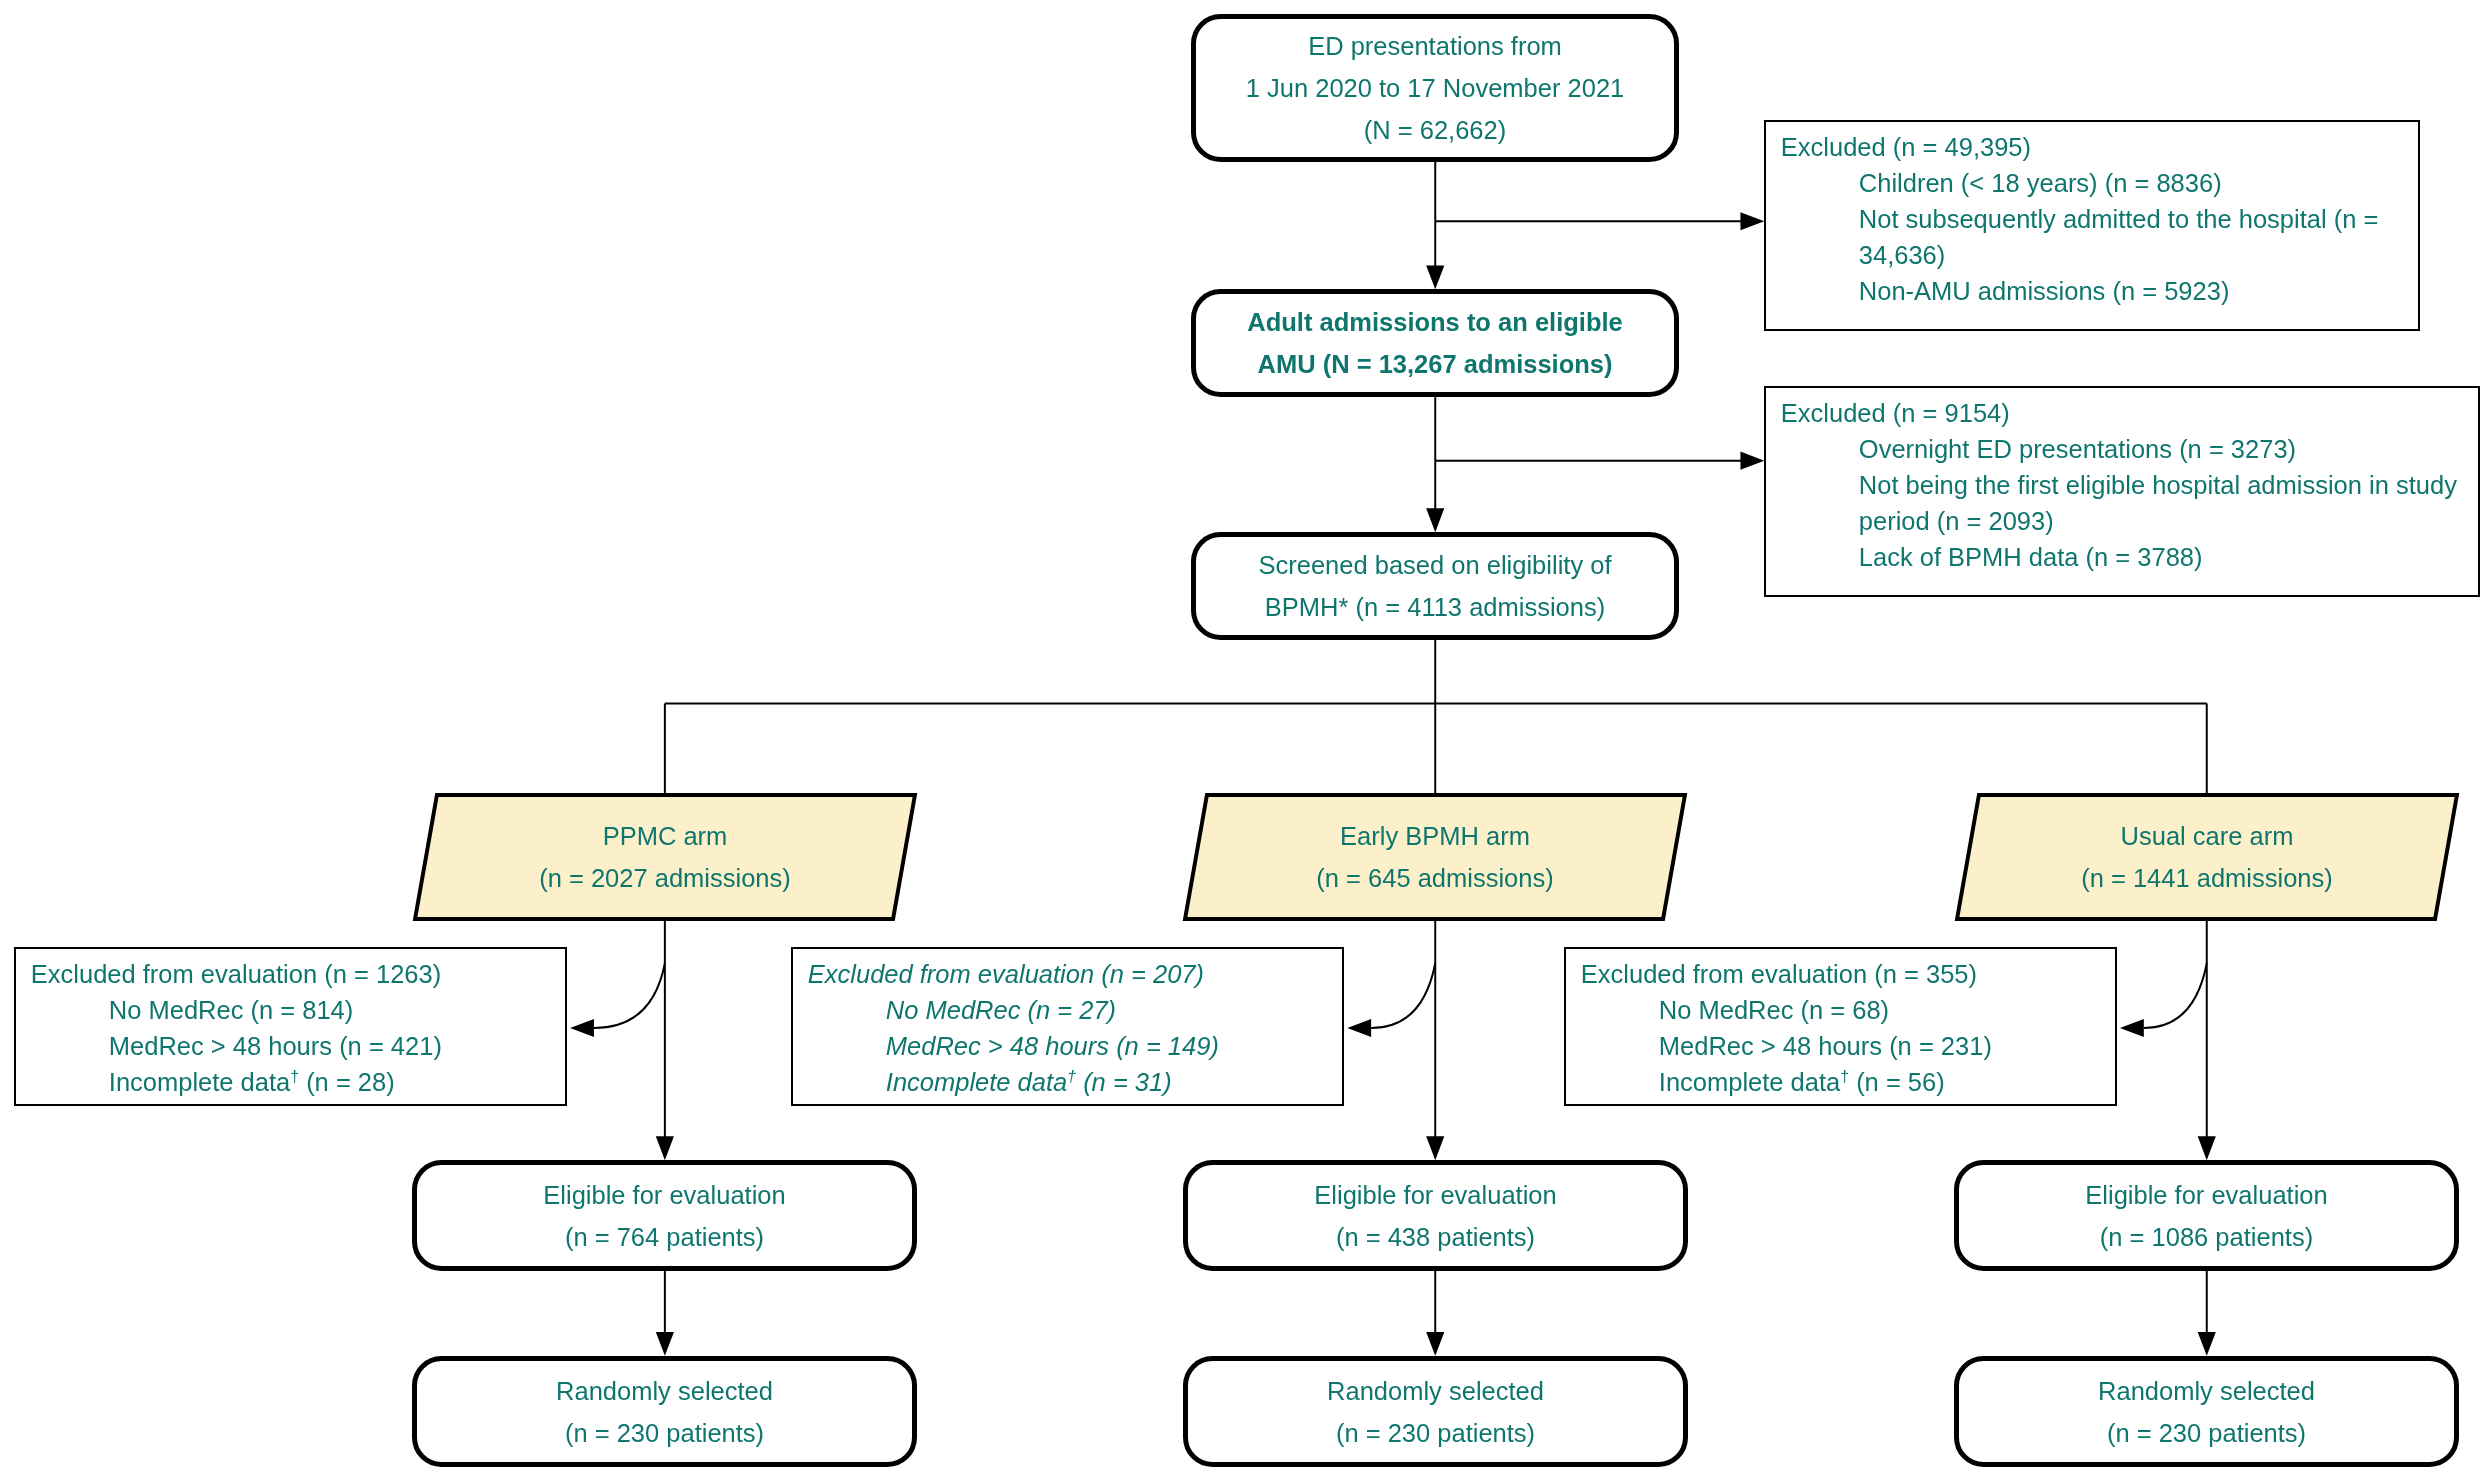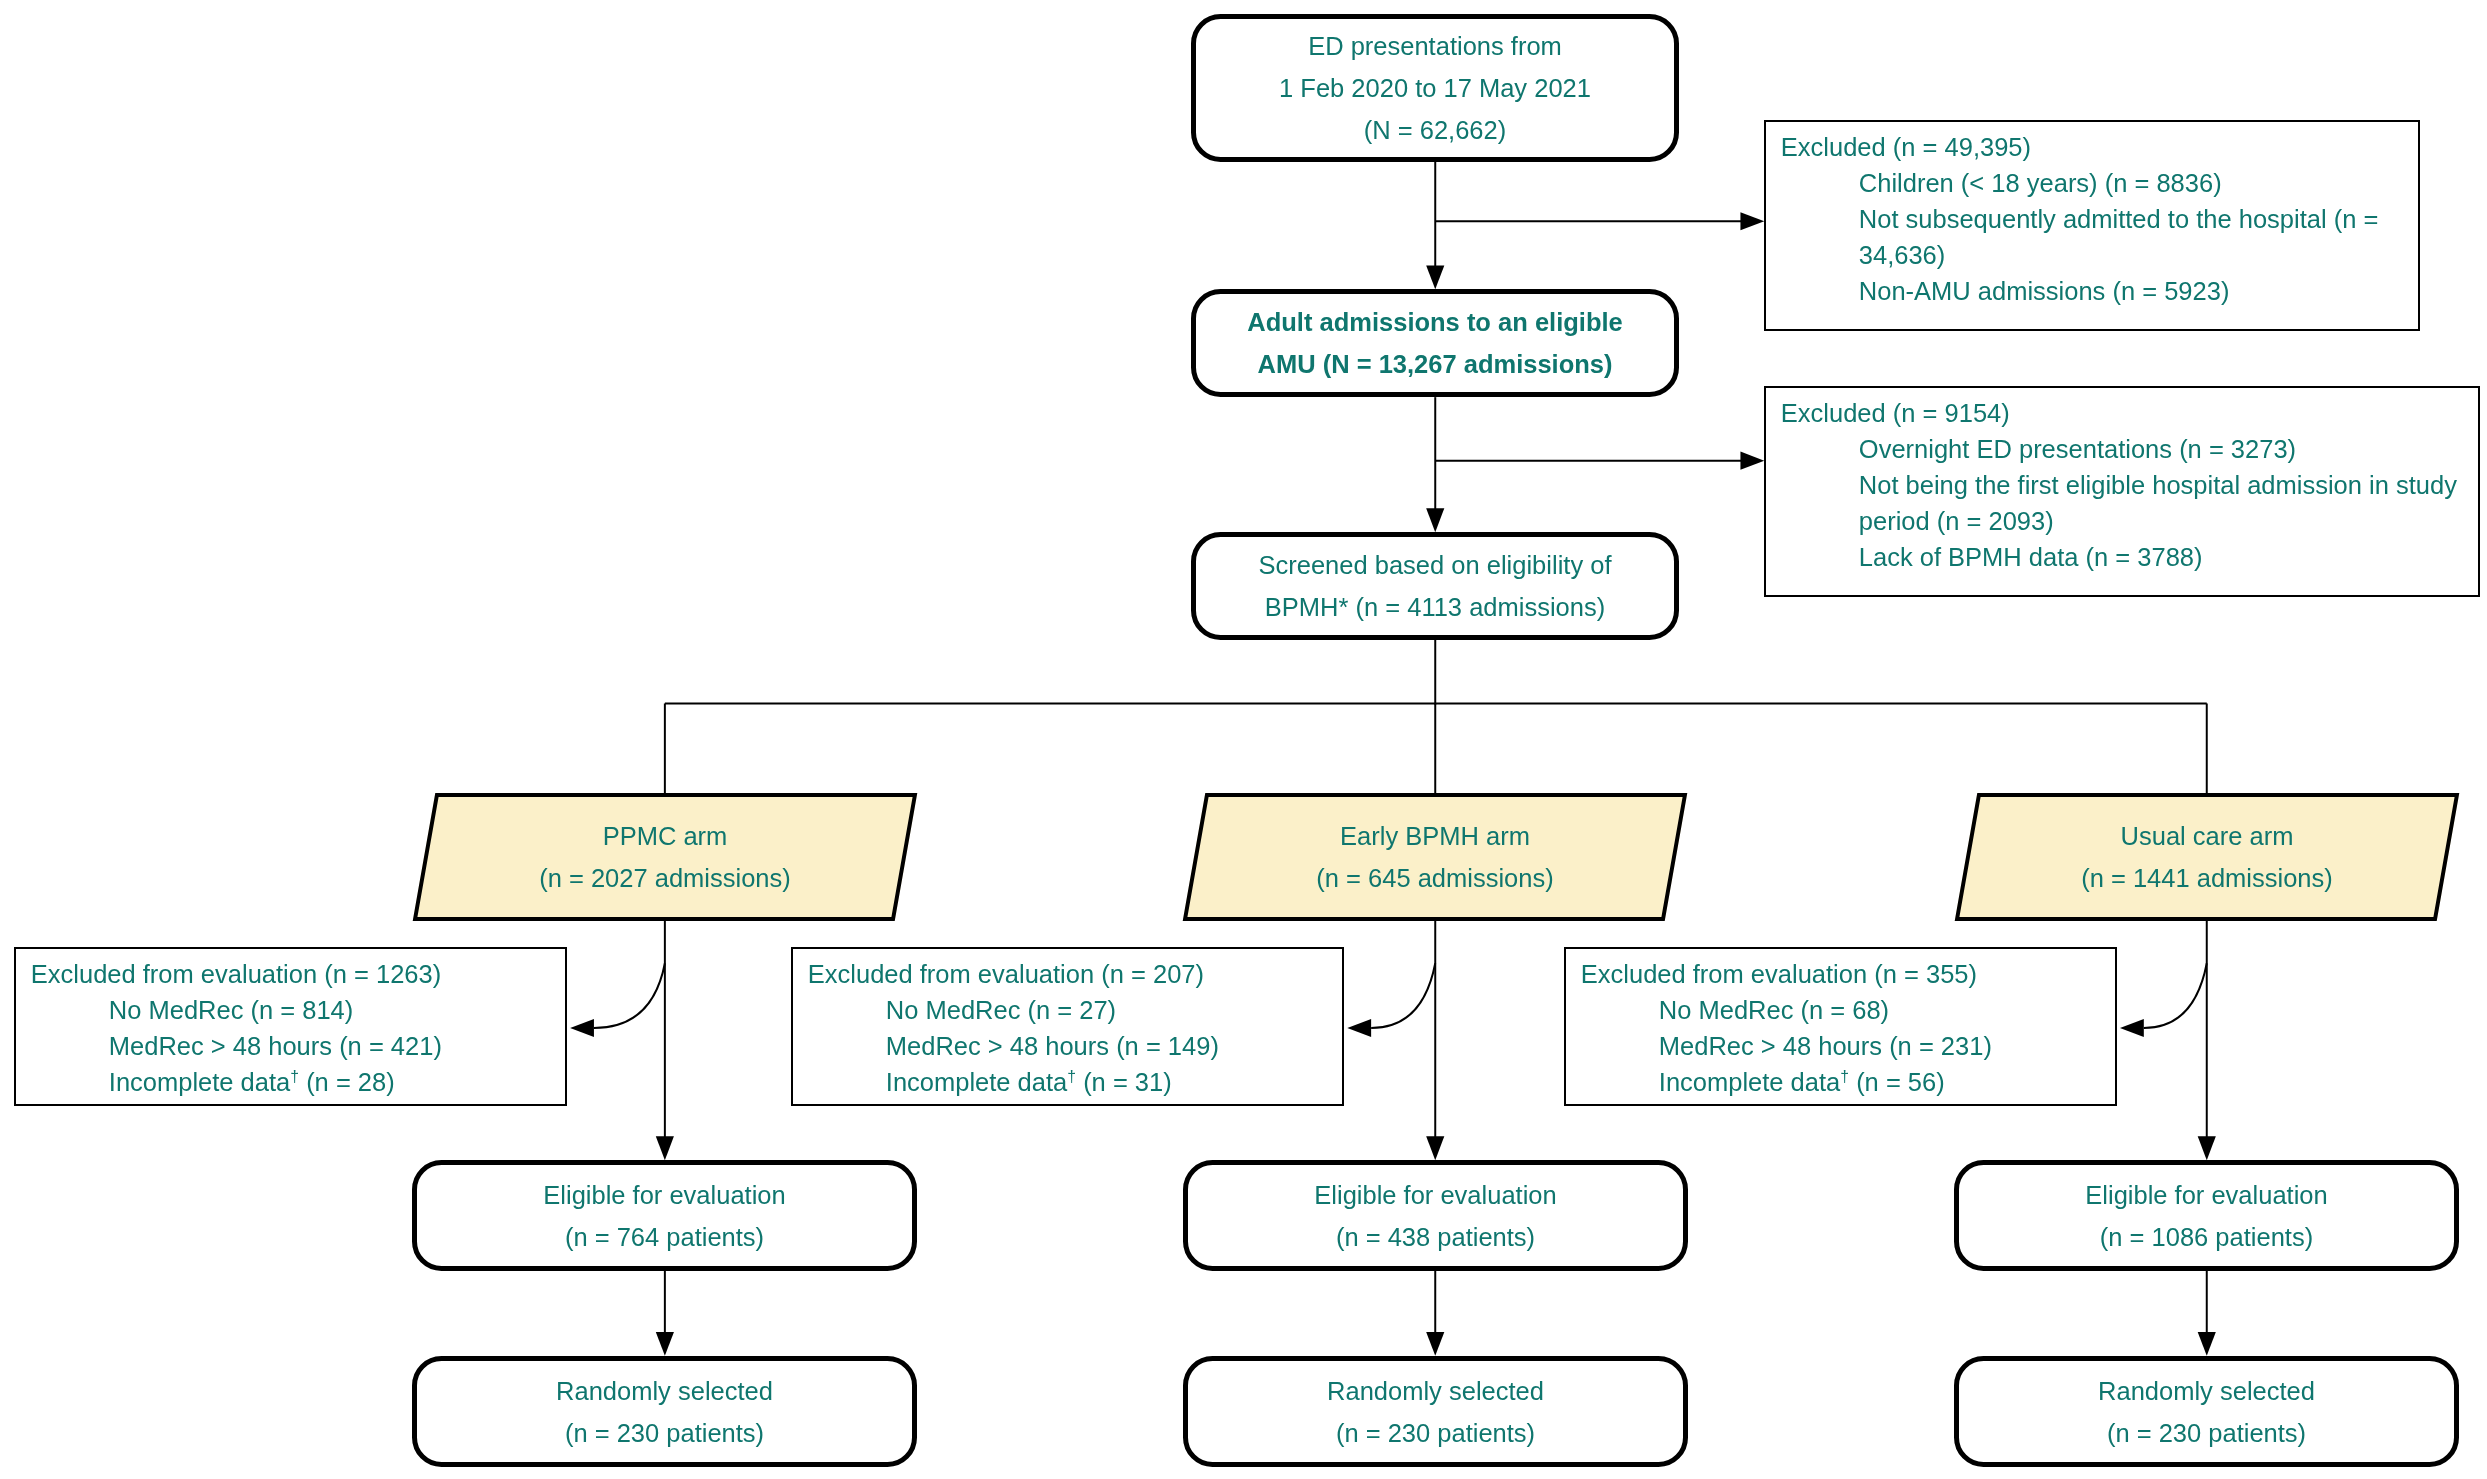--- a/index.html
+++ b/index.html
@@ -74,21 +74,21 @@
       <polygon points="2530,2390 2514,2348 2546,2348"></polygon>
       <polygon points="3890,2390 3874,2348 3906,2348"></polygon>
       <polygon points="1005,1812 1047,1796 1047,1828"></polygon>
       <polygon points="2375,1812 2417,1796 2417,1828"></polygon>
       <polygon points="3737,1812 3779,1796 3779,1828"></polygon>
     </g>
   </svg>
 
   <div class="rbox" style="left:1191px;top:14px;width:488px;height:148px;">
     <div>ED presentations from</div>
-    <div>1 Feb 2020 to 17 May 2021</div>
+    <div>1 Jun 2020 to 17 November 2021</div>
     <div>(N = 62,662)</div>
   </div>
 
   <div class="xbox" style="left:1764px;top:120px;width:656px;height:211px;">
     <div>Excluded (n = 49,395)</div>
     <div class="item">Children (&lt; 18 years) (n = 8836)</div>
     <div class="item">Not subsequently admitted to the hospital (n = 34,636)</div>
     <div class="item">Non-AMU admissions (n = 5923)</div>
   </div>
 
@@ -127,21 +127,21 @@
       <div>(n = 1441 admissions)</div>
     </div>
   </div>
 
   <div class="xbox" style="left:14px;top:947px;width:553px;height:159px;">
     <div>Excluded from evaluation (n = 1263)</div>
     <div class="item">No MedRec (n = 814)</div>
     <div class="item">MedRec &gt; 48 hours (n = 421)</div>
     <div class="item"><span>Incomplete data</span><sup>†</sup><span> (n = 28)</span></div>
   </div>
-  <div class="xbox" style="left:791px;top:947px;width:553px;height:159px;">
+  <div class="xbox" style="left:791px;top:947px;width:553px;height:159px;font-style:italic;">
     <div>Excluded from evaluation (n = 207)</div>
     <div class="item">No MedRec (n = 27)</div>
     <div class="item">MedRec &gt; 48 hours (n = 149)</div>
     <div class="item"><span>Incomplete data</span><sup>†</sup><span> (n = 31)</span></div>
   </div>
   <div class="xbox" style="left:1564px;top:947px;width:553px;height:159px;">
     <div>Excluded from evaluation (n = 355)</div>
     <div class="item">No MedRec (n = 68)</div>
     <div class="item">MedRec &gt; 48 hours (n = 231)</div>
     <div class="item"><span>Incomplete data</span><sup>†</sup><span> (n = 56)</span></div>

